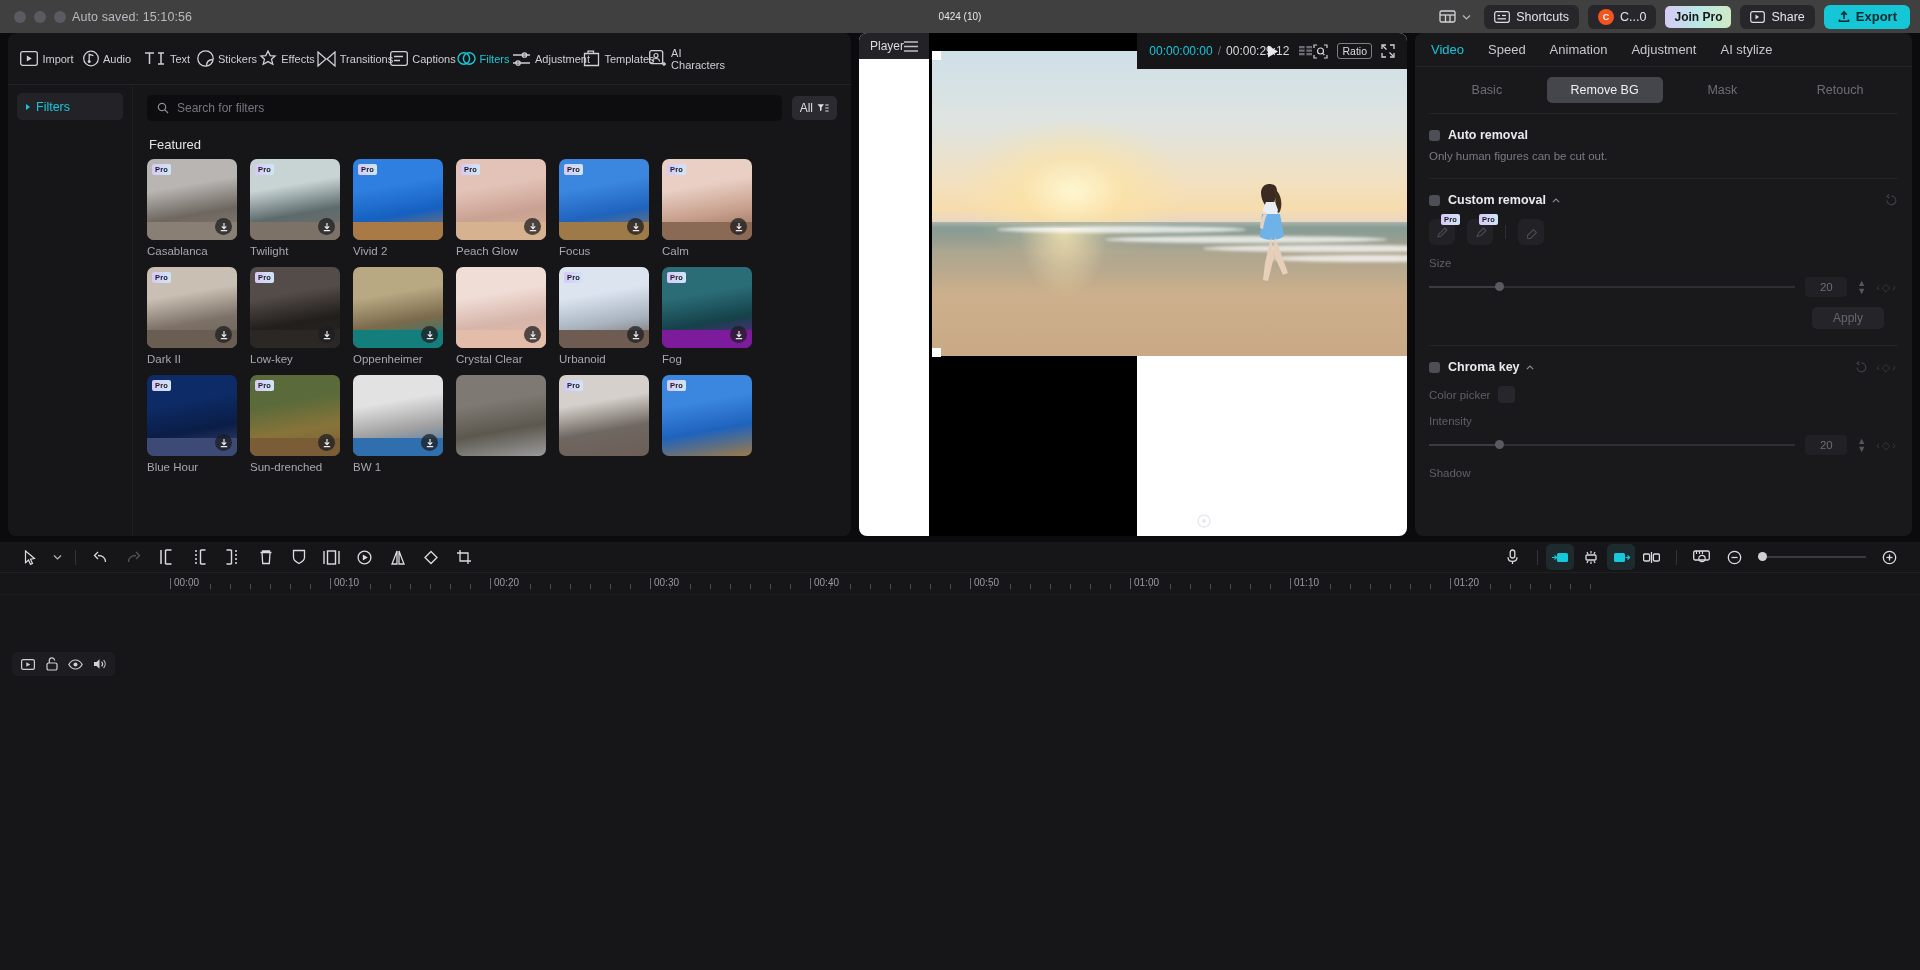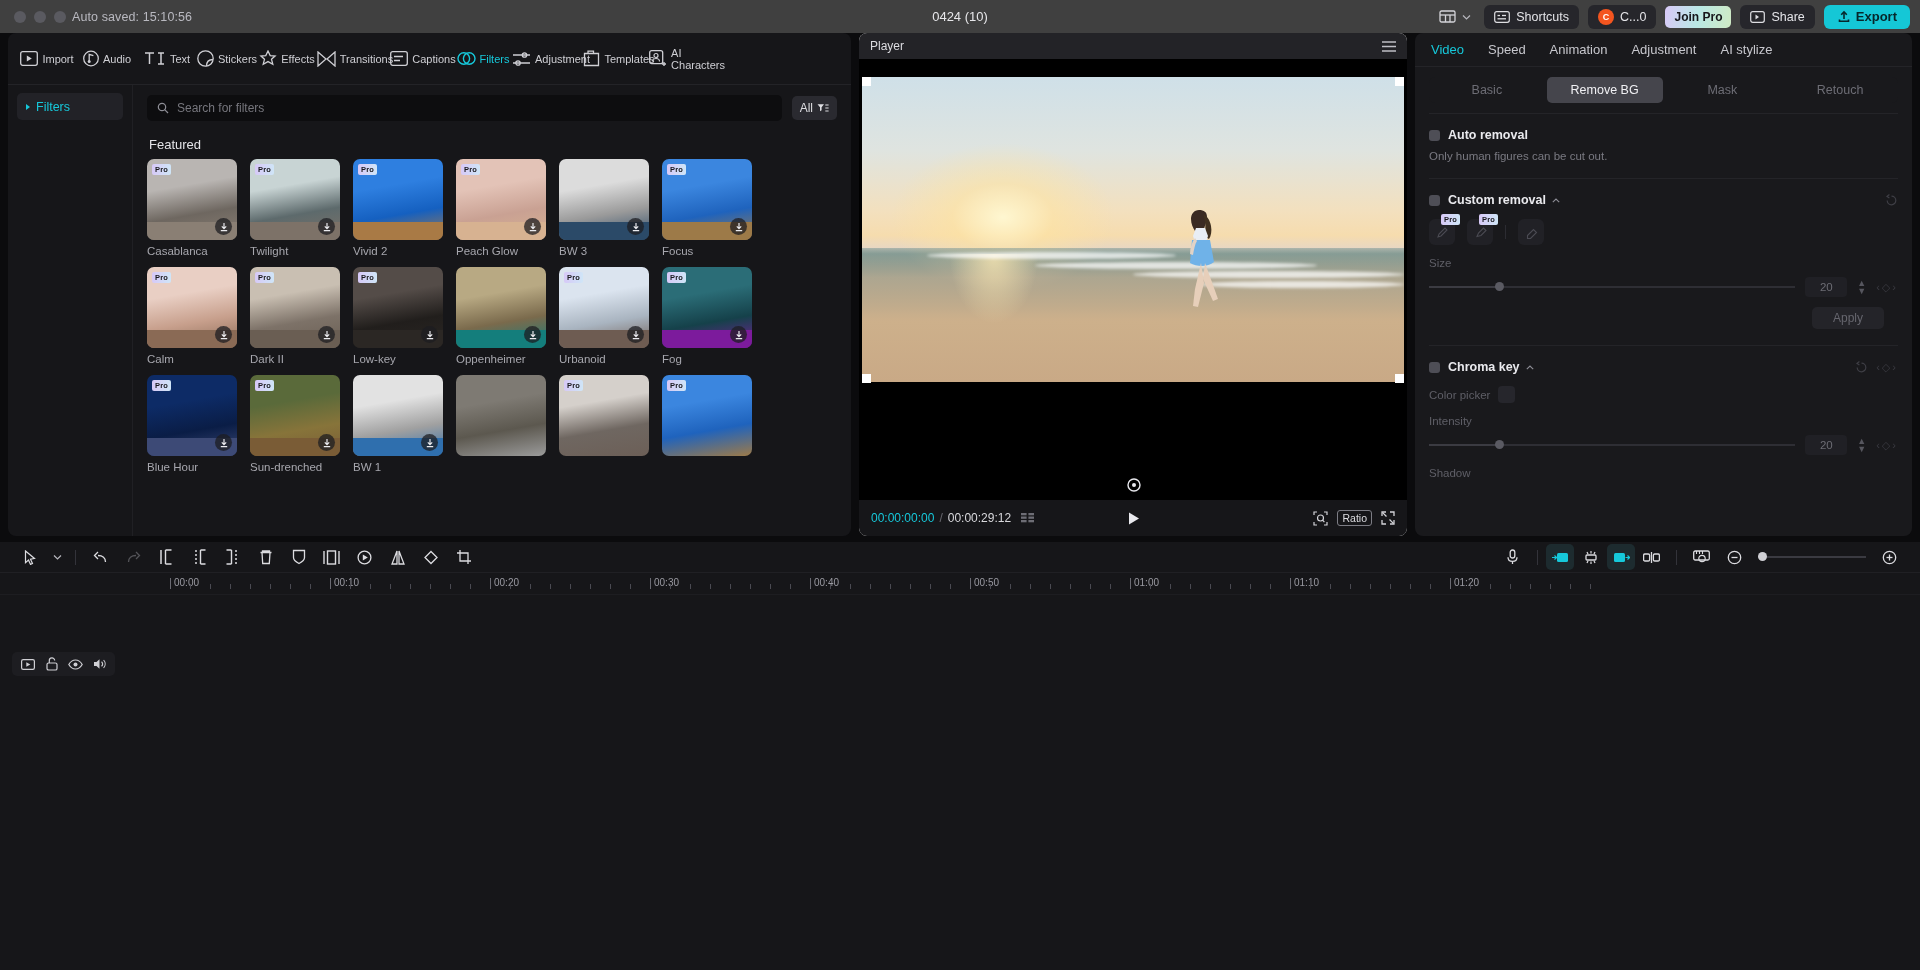--- a/index.html
+++ b/index.html
@@ -17,21 +17,21 @@
     position: absolute; left: 0; top: 0; width: 1920px; height: 33px;
     background: #404040;
     display: flex; align-items: center;
   }
   .traffic { display: flex; align-items: center; gap: 8px; margin-left: 14px; }
   .dot { width: 12px; height: 12px; border-radius: 50%; background: #5a5a60; }
   #autosave { margin-left: 6px; font-size: 12.5px; color: #b9b9c0; letter-spacing: .1px; }
   #proj-title {
     position: absolute; left: 0; right: 0; top: 0; height: 33px;
     display: flex; align-items: center; justify-content: center;
-    font-size: 13px; color: #e7e7ea; pointer-events: none;
+    font-size: 10px; color: #e7e7ea; pointer-events: none;
   }
   #tb-right {
     position: absolute; right: 10px; top: 0; height: 33px;
     display: flex; align-items: center; gap: 9px;
   }
   .tb-btn {
     display: flex; align-items: center; gap: 6px;
     height: 24px; padding: 0 10px; border-radius: 6px;
     background: #26262b; font-size: 12.5px; color: #e4e4e8; white-space: nowrap;
   }
@@ -114,21 +114,21 @@
     background: rgba(28,28,32,.74);
     display: flex; align-items: center; justify-content: center;
   }
   .tname { margin-top: 5px; font-size: 11.5px; color: #a7a7ae; text-align: left;
            white-space: nowrap; overflow: hidden; text-overflow: ellipsis; }
 
   
   #player-panel {
     position: absolute; left: 859px; top: 33px; width: 548px; height: 503px;
     background: #ffffff; border-radius: 8px; overflow: hidden;
-    display: flex; flex-direction: column;
+    display: flex; flex-direction: row;
   }
   #player-head {
     height: 26px; background: #232327; display: flex; align-items: center;
     padding: 0 11px; justify-content: space-between; font-size: 12px; color: #dcdce0;
   }
   #stage {
     flex: 1; background: #000; position: relative;
     display: flex; align-items: center; justify-content: center;
   }
   #video-frame {
@@ -506,31 +506,20 @@
               <span class="badge-pro">Pro</span>
               <span class="dl">
                 <svg width="10" height="10" viewBox="0 0 10 10">
                   <path d="M5 1v5.4M2.8 4.4L5 6.6l2.2-2.2M1.8 8.6h6.4" fill="none" stroke="#eaeaee" stroke-width="1.2"></path>
                 </svg>
               </span>
             </div>
             <div class="tname">Peach Glow</div>
           </div>
           <div class="tile">
-            <div class="thumb" style="background: linear-gradient(170deg, rgb(220, 220, 220) 0%, rgb(220, 220, 220) 34%, rgb(154, 154, 154) 66%, rgb(43, 74, 104) 100%);">
-              <div style="position: absolute; left: 0px; right: 0px; bottom: 0px; height: 22%; background: rgb(43, 74, 104);"></div>
-              <span class="dl">
-                <svg width="10" height="10" viewBox="0 0 10 10">
-                  <path d="M5 1v5.4M2.8 4.4L5 6.6l2.2-2.2M1.8 8.6h6.4" fill="none" stroke="#eaeaee" stroke-width="1.2"></path>
-                </svg>
-              </span>
-            </div>
-            <div class="tname">BW 3</div>
-          </div>
-          <div class="tile">
             <div class="thumb" style="background: linear-gradient(170deg, rgb(59, 134, 223) 0%, rgb(59, 134, 223) 34%, rgb(31, 99, 189) 66%, rgb(157, 122, 72) 100%);">
               <div style="position: absolute; left: 0px; right: 0px; bottom: 0px; height: 22%; background: rgb(157, 122, 72);"></div>
               <span class="badge-pro">Pro</span>
               <span class="dl">
                 <svg width="10" height="10" viewBox="0 0 10 10">
                   <path d="M5 1v5.4M2.8 4.4L5 6.6l2.2-2.2M1.8 8.6h6.4" fill="none" stroke="#eaeaee" stroke-width="1.2"></path>
                 </svg>
               </span>
             </div>
             <div class="tname">Focus</div>
@@ -574,20 +563,31 @@
           <div class="tile">
             <div class="thumb" style="background: linear-gradient(170deg, rgb(184, 169, 131) 0%, rgb(184, 169, 131) 34%, rgb(122, 106, 76) 66%, rgb(20, 126, 124) 100%);">
               <div style="position: absolute; left: 0px; right: 0px; bottom: 0px; height: 22%; background: rgb(20, 126, 124);"></div>
               <span class="dl">
                 <svg width="10" height="10" viewBox="0 0 10 10">
                   <path d="M5 1v5.4M2.8 4.4L5 6.6l2.2-2.2M1.8 8.6h6.4" fill="none" stroke="#eaeaee" stroke-width="1.2"></path>
                 </svg>
               </span>
             </div>
             <div class="tname">Oppenheimer</div>
+          </div>
+          <div class="tile">
+            <div class="thumb" style="background: linear-gradient(170deg, rgb(240, 221, 214) 0%, rgb(240, 221, 214) 34%, rgb(214, 180, 169) 66%, rgb(227, 189, 169) 100%);">
+              <div style="position: absolute; left: 0px; right: 0px; bottom: 0px; height: 22%; background: rgb(227, 189, 169);"></div>
+              <span class="dl">
+                <svg width="10" height="10" viewBox="0 0 10 10">
+                  <path d="M5 1v5.4M2.8 4.4L5 6.6l2.2-2.2M1.8 8.6h6.4" fill="none" stroke="#eaeaee" stroke-width="1.2"></path>
+                </svg>
+              </span>
+            </div>
+            <div class="tname">Crystal Clear</div>
           </div>
           <div class="tile">
             <div class="thumb" style="background: linear-gradient(170deg, rgb(219, 228, 239) 0%, rgb(219, 228, 239) 34%, rgb(169, 180, 192) 66%, rgb(110, 92, 82) 100%);">
               <div style="position: absolute; left: 0px; right: 0px; bottom: 0px; height: 22%; background: rgb(110, 92, 82);"></div>
               <span class="badge-pro">Pro</span>
               <span class="dl">
                 <svg width="10" height="10" viewBox="0 0 10 10">
                   <path d="M5 1v5.4M2.8 4.4L5 6.6l2.2-2.2M1.8 8.6h6.4" fill="none" stroke="#eaeaee" stroke-width="1.2"></path>
                 </svg>
               </span>

